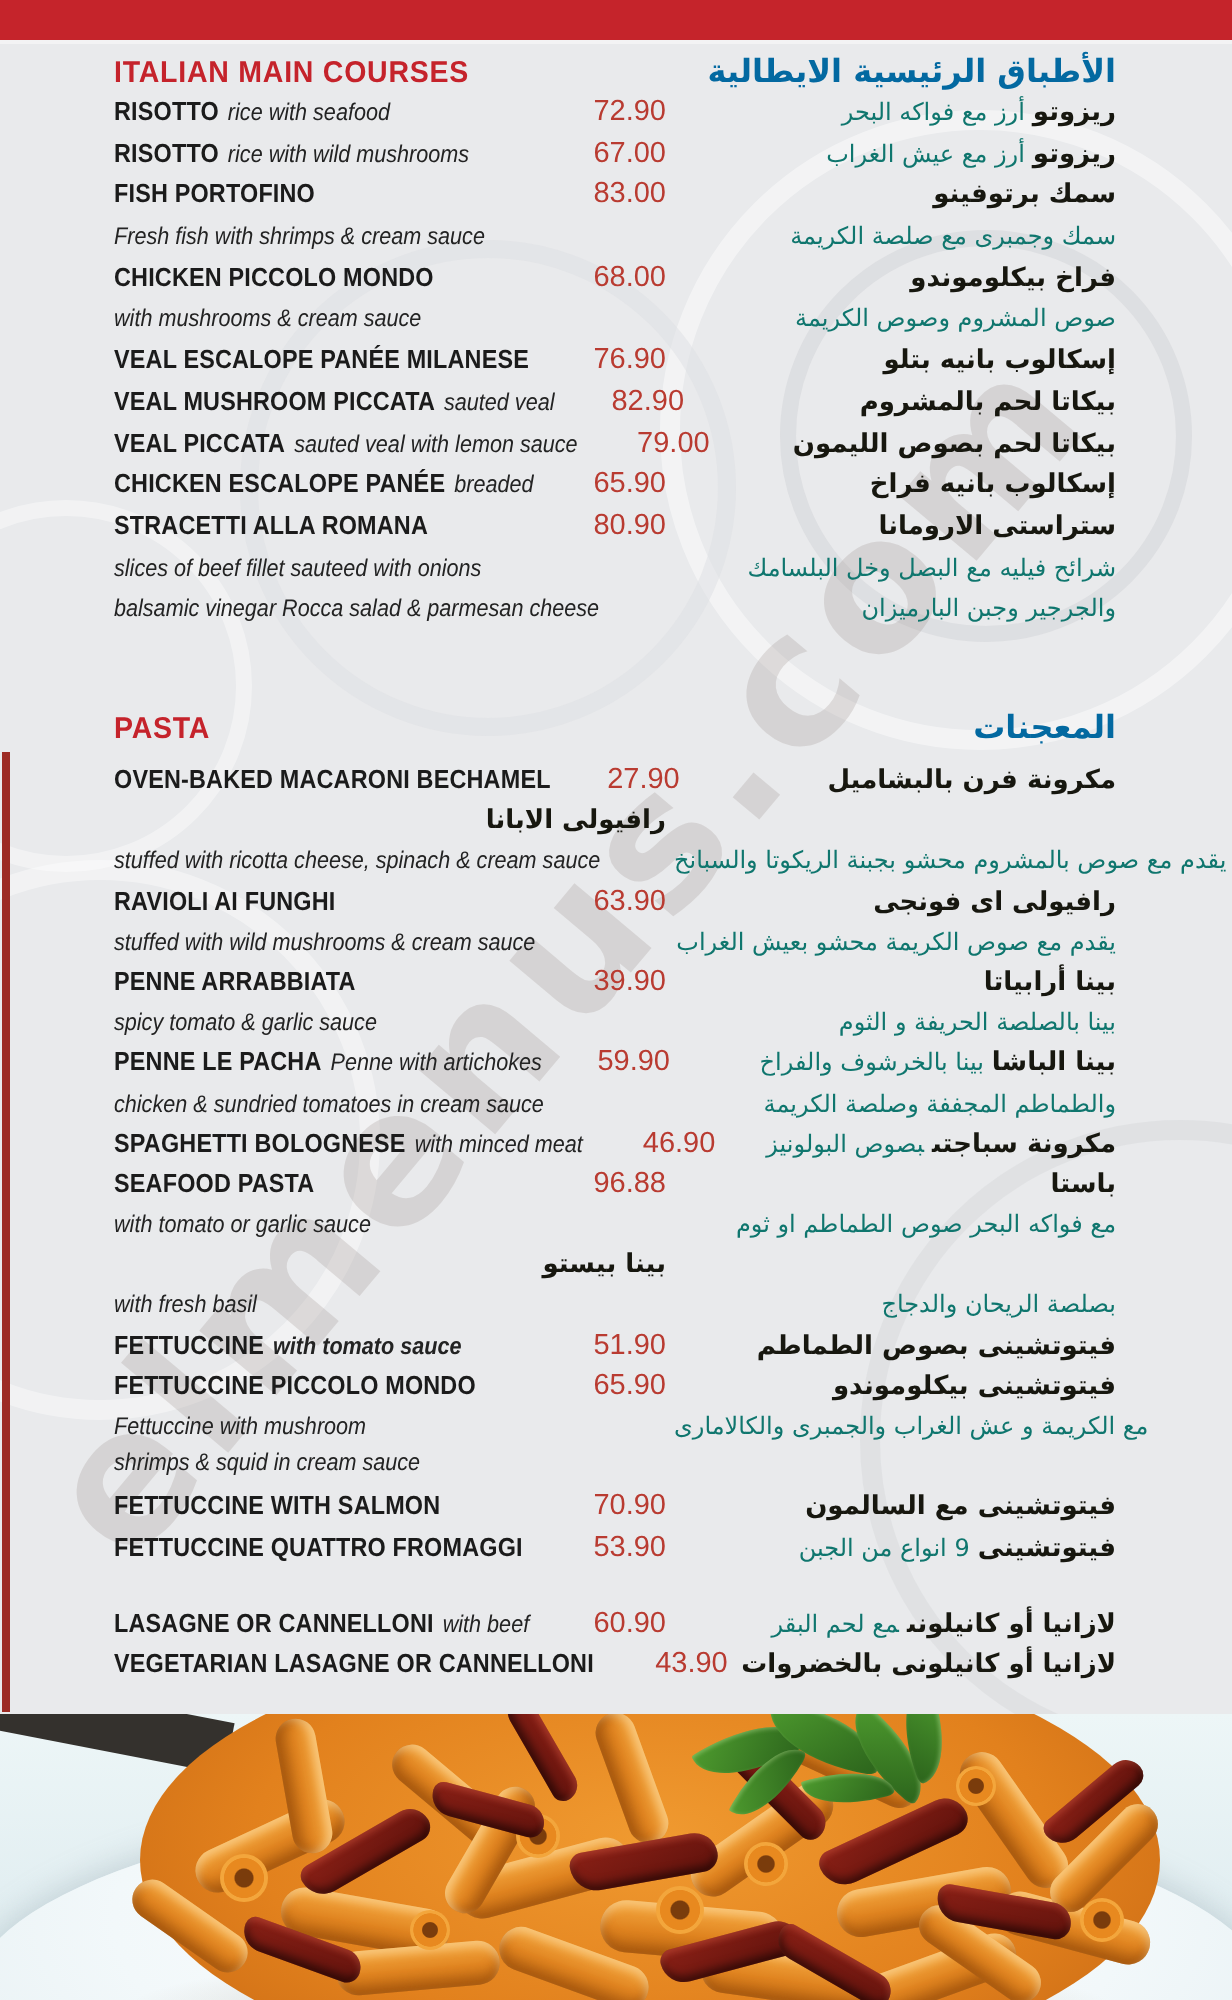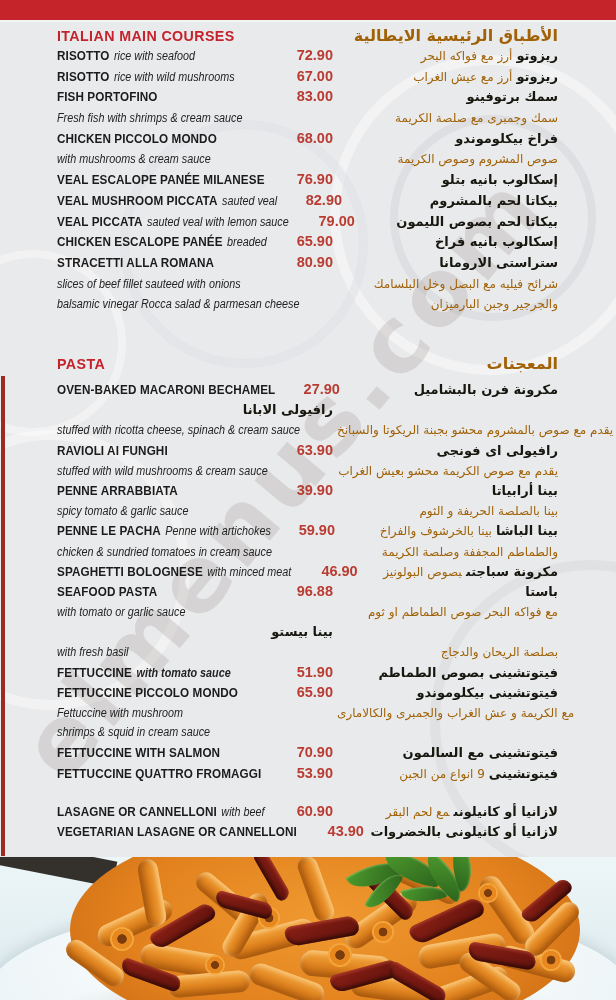--- a/index.html
+++ b/index.html
@@ -28,34 +28,34 @@
     transform:rotate(-50deg); transform-origin:0 0; white-space:nowrap;
   }
   
   .menu-section{position:absolute;left:57px;right:58px;z-index:2;}
   .sec0{top:26px;}
   .sec1{top:354px;}
   .sec-head{display:flex;justify-content:space-between;align-items:baseline;}
   .sec0 .sec-head{}
   .sec1 .sec-head{margin-bottom:6px;}
   .head-en{font-weight:bold;font-size:15px;color:#c5232b;letter-spacing:.4px;transform:scaleX(.95);transform-origin:0 70%;white-space:nowrap;}
-  .head-ar{font-family:"DejaVu Sans",sans-serif;font-weight:bold;font-size:16px;color:#a16207;direction:rtl;white-space:nowrap;}
+  .head-ar{font-family:"DejaVu Sans",sans-serif;font-weight:bold;font-size:16px;color:#0369a1;direction:rtl;white-space:nowrap;}
   .row{display:grid;grid-template-columns:276px 1fr;align-items:baseline;height:20.7px;}
   .sec1 .row{height:20.2px;}
   .row.gap{height:18px;}
   .encell{display:flex;justify-content:space-between;align-items:baseline;min-width:0;}
   .en-text{white-space:nowrap;transform:scaleX(.9);transform-origin:0 70%;}
   .name{font-weight:bold;font-size:13px;color:#1b1b1b;letter-spacing:.1px;}
   .sub{font-style:italic;font-size:12px;color:#232323;margin-left:5px;}
   .sub.bold{font-weight:bold;}
   .desc-text{font-style:italic;font-size:12px;color:#232323;}
-  .price{font-weight:bold;font-size:14.5px;color:#b93b31;white-space:nowrap;margin-left:4px;}
+  .price{font-weight:normal;font-size:14.5px;color:#b93b31;white-space:nowrap;margin-left:4px;}
   .arcell{direction:rtl;text-align:right;font-family:"DejaVu Sans",sans-serif;white-space:nowrap;overflow:visible;}
   .ar-black{font-weight:bold;font-size:13px;color:#17170f;}
-  .ar-red{font-size:12px;color:#a16207;}
+  .ar-red{font-size:12px;color:#0f766e;}
   .arcell span{margin-left:4px;}
   
   .photo{position:absolute;left:0;top:857px;width:616px;height:143px;overflow:hidden;z-index:3;
          background:linear-gradient(180deg,#edf6f7 0%,#e3eff2 60%,#dcebee 100%);}
   .wedge{position:absolute;left:-14px;top:-8px;width:130px;height:26px;background:#241f1b;transform:rotate(11deg);opacity:.92;}
   .plate{position:absolute;left:-15px;top:42px;width:650px;height:200px;border-radius:50%;
          background:radial-gradient(ellipse at 50% 30%, #ffffff 0%, #f2f8fa 55%, #e2edf0 100%);
          box-shadow:0 -4px 14px rgba(150,165,175,.35);}
   .plate-shadow{position:absolute;left:60px;top:118px;width:500px;height:60px;border-radius:50%;
          background:radial-gradient(ellipse, rgba(110,90,60,.35), rgba(110,90,60,0) 70%);}

